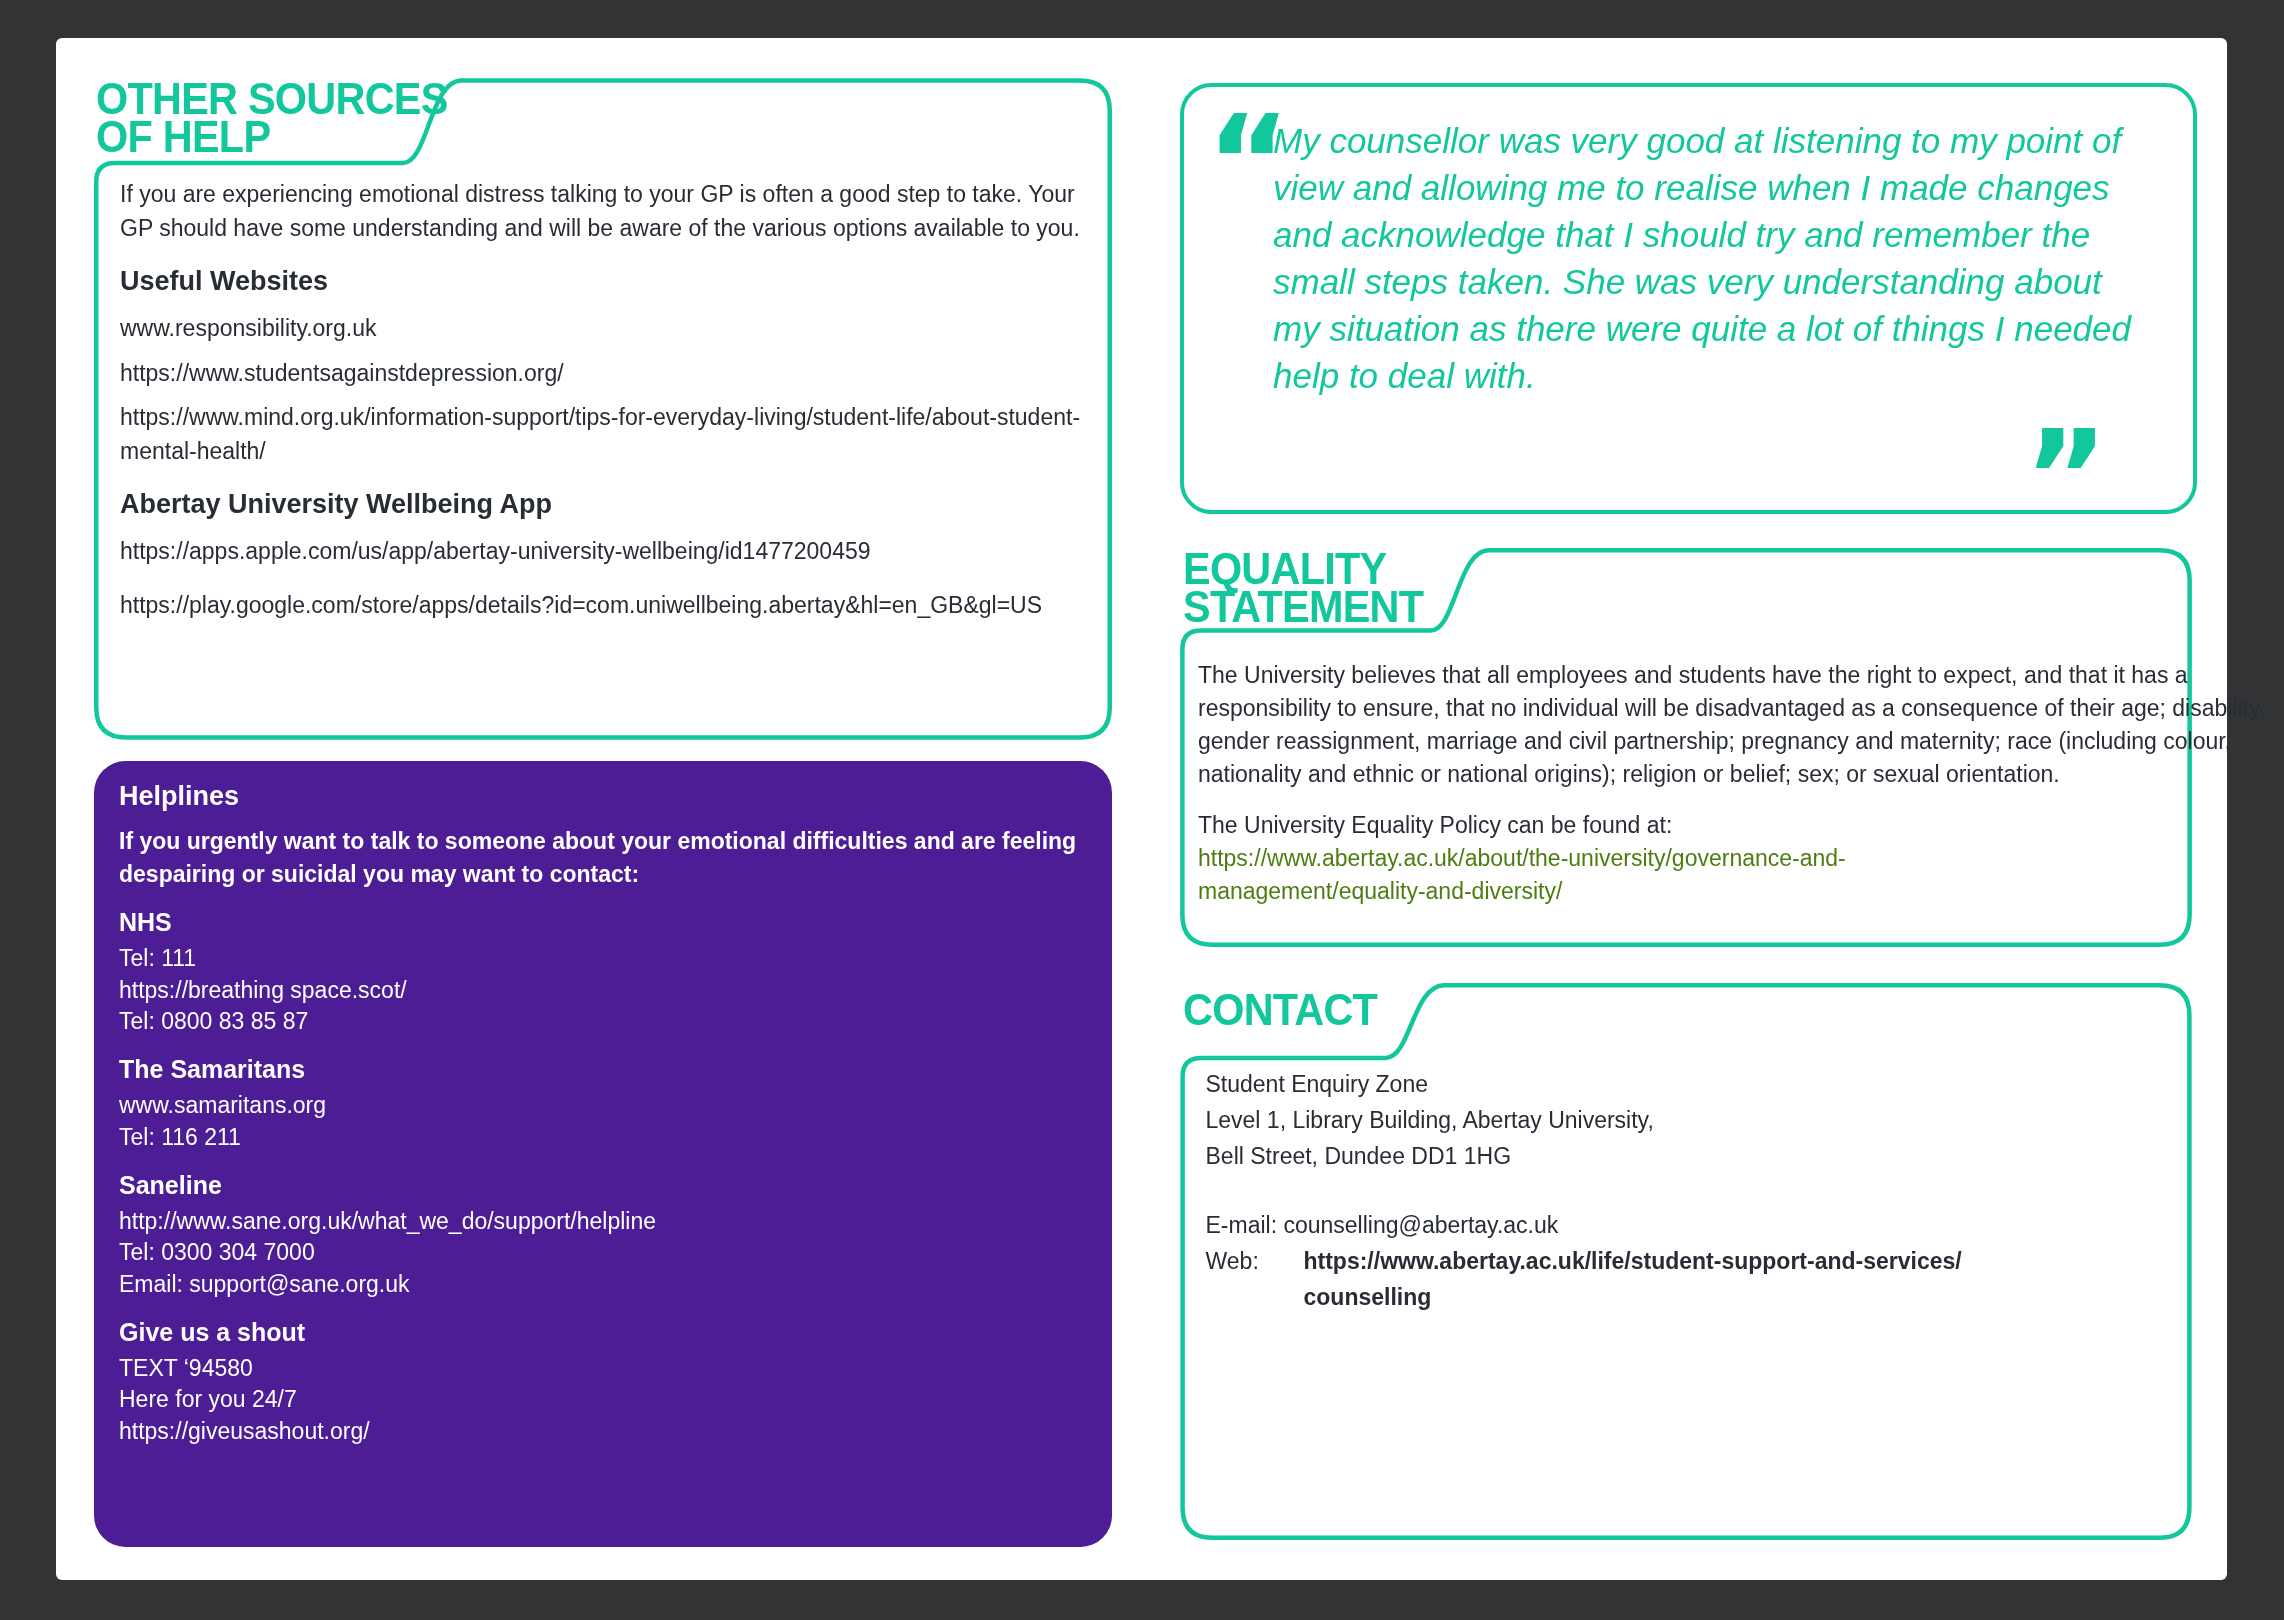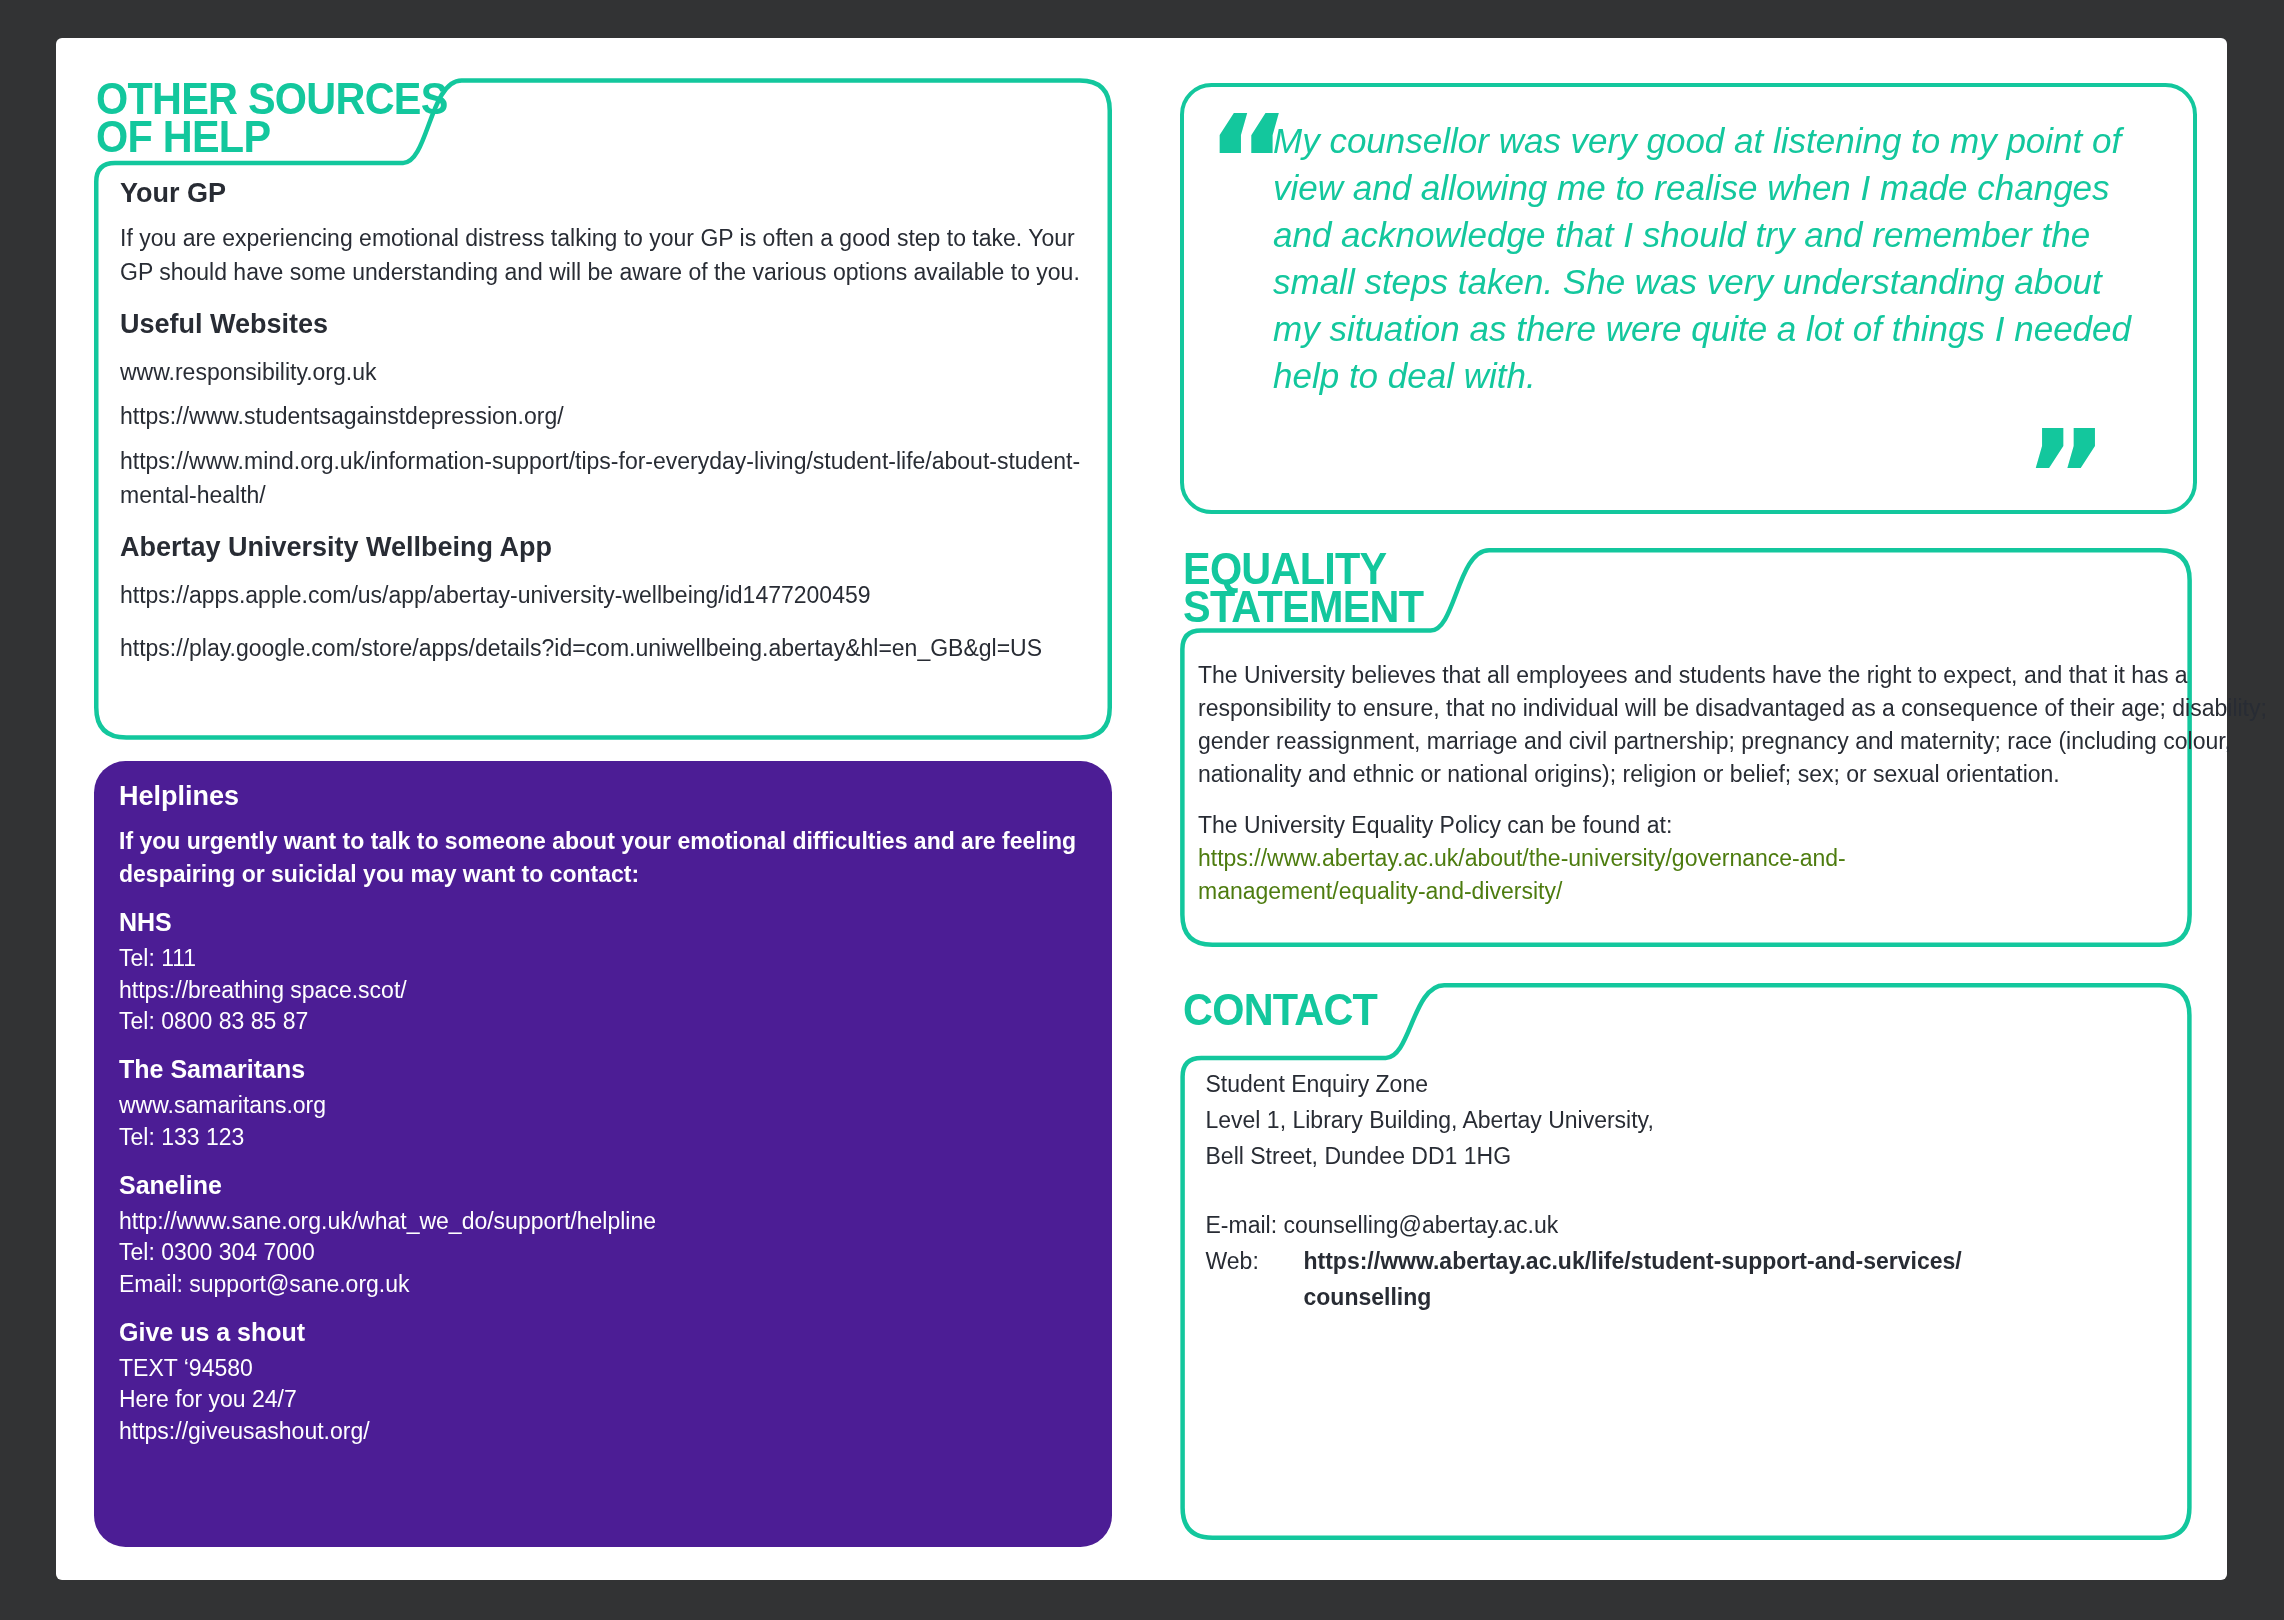--- a/index.html
+++ b/index.html
@@ -88,21 +88,20 @@
 
   <div class="panel panel1">
     <svg width="1018" height="662" viewBox="0 0 1357 882">
       <path d="M 490 3 H 1314 Q 1354 3 1354 43 V 839 Q 1354 879 1314 879 H 43 Q 3 879 3 839 V 138 Q 3 113 28 113 H 412 C 445 113 448 3 490 3 Z" fill="none" stroke="#13c79d" stroke-width="6" stroke-linejoin="round"></path>
     </svg>
     <div class="big-heading p1-heading">
       <div>OTHER SOURCES</div>
       <div>OF HELP</div>
     </div>
     <div class="panel1-content">
-      <div class="subhead gp-title">Your GP</div>
       <p class="para">If you are experiencing emotional distress talking to your GP is often a good step to take.  Your GP should have some understanding and will be aware of the various options available to you.</p>
       <div class="subhead list-title">Useful Websites</div>
       <p class="url-line">www.responsibility.org.uk</p>
       <p class="url-line">https://www.studentsagainstdepression.org/</p>
       <p class="url-line">https://www.mind.org.uk/information-support/tips-for-everyday-living/student-life/about-student-mental-health/</p>
       <div class="subhead app-title">Abertay University Wellbeing App</div>
       <p class="url-line" style="margin-bottom:19.5px">https://apps.apple.com/us/app/abertay-university-wellbeing/id1477200459</p>
       <p class="url-line">https://play.google.com/store/apps/details?id=com.uniwellbeing.abertay&amp;hl=en_GB&amp;gl=US</p>
     </div>
   </div>
@@ -113,21 +112,21 @@
       <p class="hl-intro">If you urgently want to talk to someone about your emotional difficulties and are feeling despairing or suicidal you may want to contact:</p>
 
       <div class="hl-name">NHS</div>
       <p class="hl-line">Tel: 111</p>
 
       <p class="hl-line">https://breathing space.scot/</p>
       <p class="hl-line">Tel: 0800 83 85 87</p>
 
       <div class="hl-name">The Samaritans</div>
       <p class="hl-line">www.samaritans.org</p>
-      <p class="hl-line">Tel: 133 123</p>
+      <p class="hl-line">Tel: 116 211</p>
 
       <div class="hl-name">Saneline</div>
       <p class="hl-line">http://www.sane.org.uk/what_we_do/support/helpline</p>
       <p class="hl-line">Tel: 0300 304 7000</p>
       <p class="hl-line">Email: support@sane.org.uk</p>
 
       <div class="hl-name">Give us a shout</div>
       <p class="hl-line">TEXT ‘94580</p>
       <p class="hl-line">Here for you 24/7</p>
       <p class="hl-line">https://giveusashout.org/</p>

